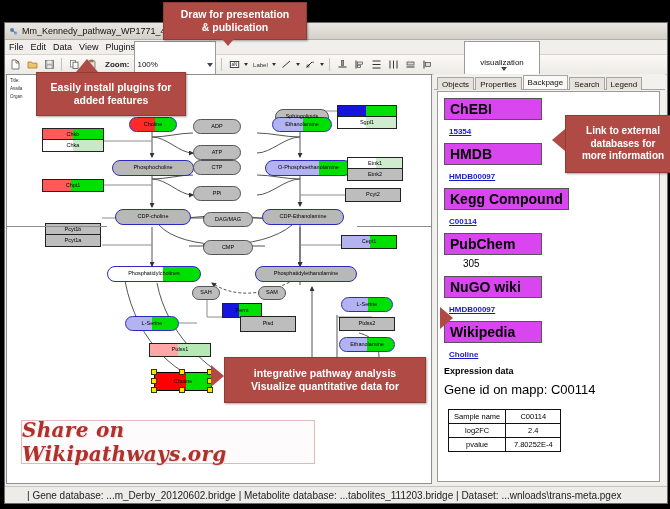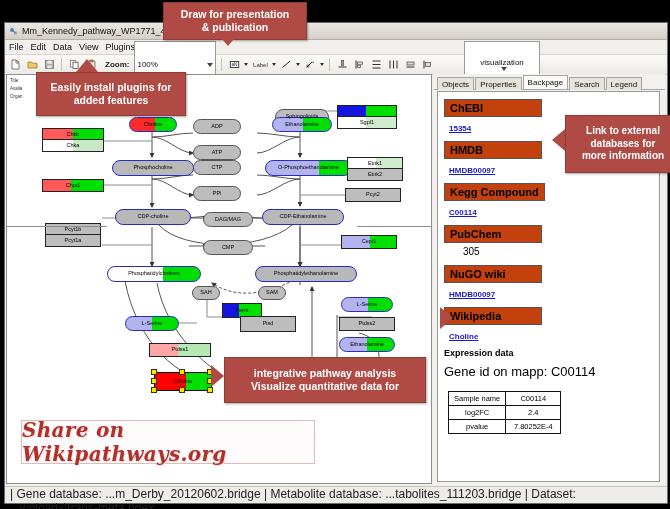--- a/index.html
+++ b/index.html
@@ -38,32 +38,32 @@
 
   
   .tabstrip{display:flex;align-items:flex-end;height:15px;padding-left:3px;background:#f3f1ee;
             border-bottom:1px solid #a5a5a5;}
   .tab{font-size:8px;padding:2px 4px 1px;border:1px solid #a5a5a5;border-bottom:none;background:#e6e3dd;
        margin-right:1px;color:#111;position:relative;top:1px;}
   .tab.active{background:#faf9f7;font-weight:normal;top:0;padding-bottom:2px;}
 
   .backpage{position:absolute;left:3px;top:17px;right:5px;bottom:2px;background:#fff;border:1px solid #9a9a9a;
             overflow:hidden;padding:6px 4px 0 6px;}
-  .db-head{display:inline-block;min-width:86px;background:#c2410c;border:1px solid #555;font-size:11px;
+  .db-head{display:inline-block;min-width:86px;background:#d946ef;border:1px solid #555;font-size:14px;
            font-weight:bold;color:#000;padding:2px 5px;margin-bottom:3px;}
   .db-link{font-size:8px;color:#1818c8;text-decoration:underline;margin:4px 0 7px 5px;display:block;font-weight:bold;}
   .db-plain{font-size:10px;color:#000;margin:0 0 7px 19px;display:block;font-weight:normal;}
   .expr-title{font-size:9px;font-weight:bold;color:#000;margin:2px 0 6px 0;}
   .gene-id{font-size:13px;color:#000;margin-bottom:12px;}
   table.expr{border-collapse:collapse;font-size:7.5px;margin-left:4px;}
   table.expr td{border:1px solid #111;padding:2px 5px;text-align:center;color:#000;min-width:44px;}
 
   
   .statusbar{position:absolute;left:0;right:0;bottom:0;height:16px;background:#eeece8;border-top:1px solid #c8c4bc;
-             display:flex;font-size:12px;color:#222;padding-left:5px;}
+             display:flex;align-items:center;font-size:10px;color:#222;padding-left:22px;}
 
   
   .node{position:absolute;font-size:5.5px;color:#000;display:flex;align-items:center;justify-content:center;
         text-align:center;line-height:1;overflow:hidden;white-space:nowrap;}
   .met{border-radius:9px;border:1px solid #2b2bbf;background:#b8b8b8;}
   .met-grey{border-radius:9px;border:1px solid #555;background:#bdbdbd;}
   .gene{border:1px solid #222;background:#bdbdbd;}
   .lbl{position:relative;z-index:3;}
   .hline{position:absolute;background:#8c8c8c;height:1px;}
 

